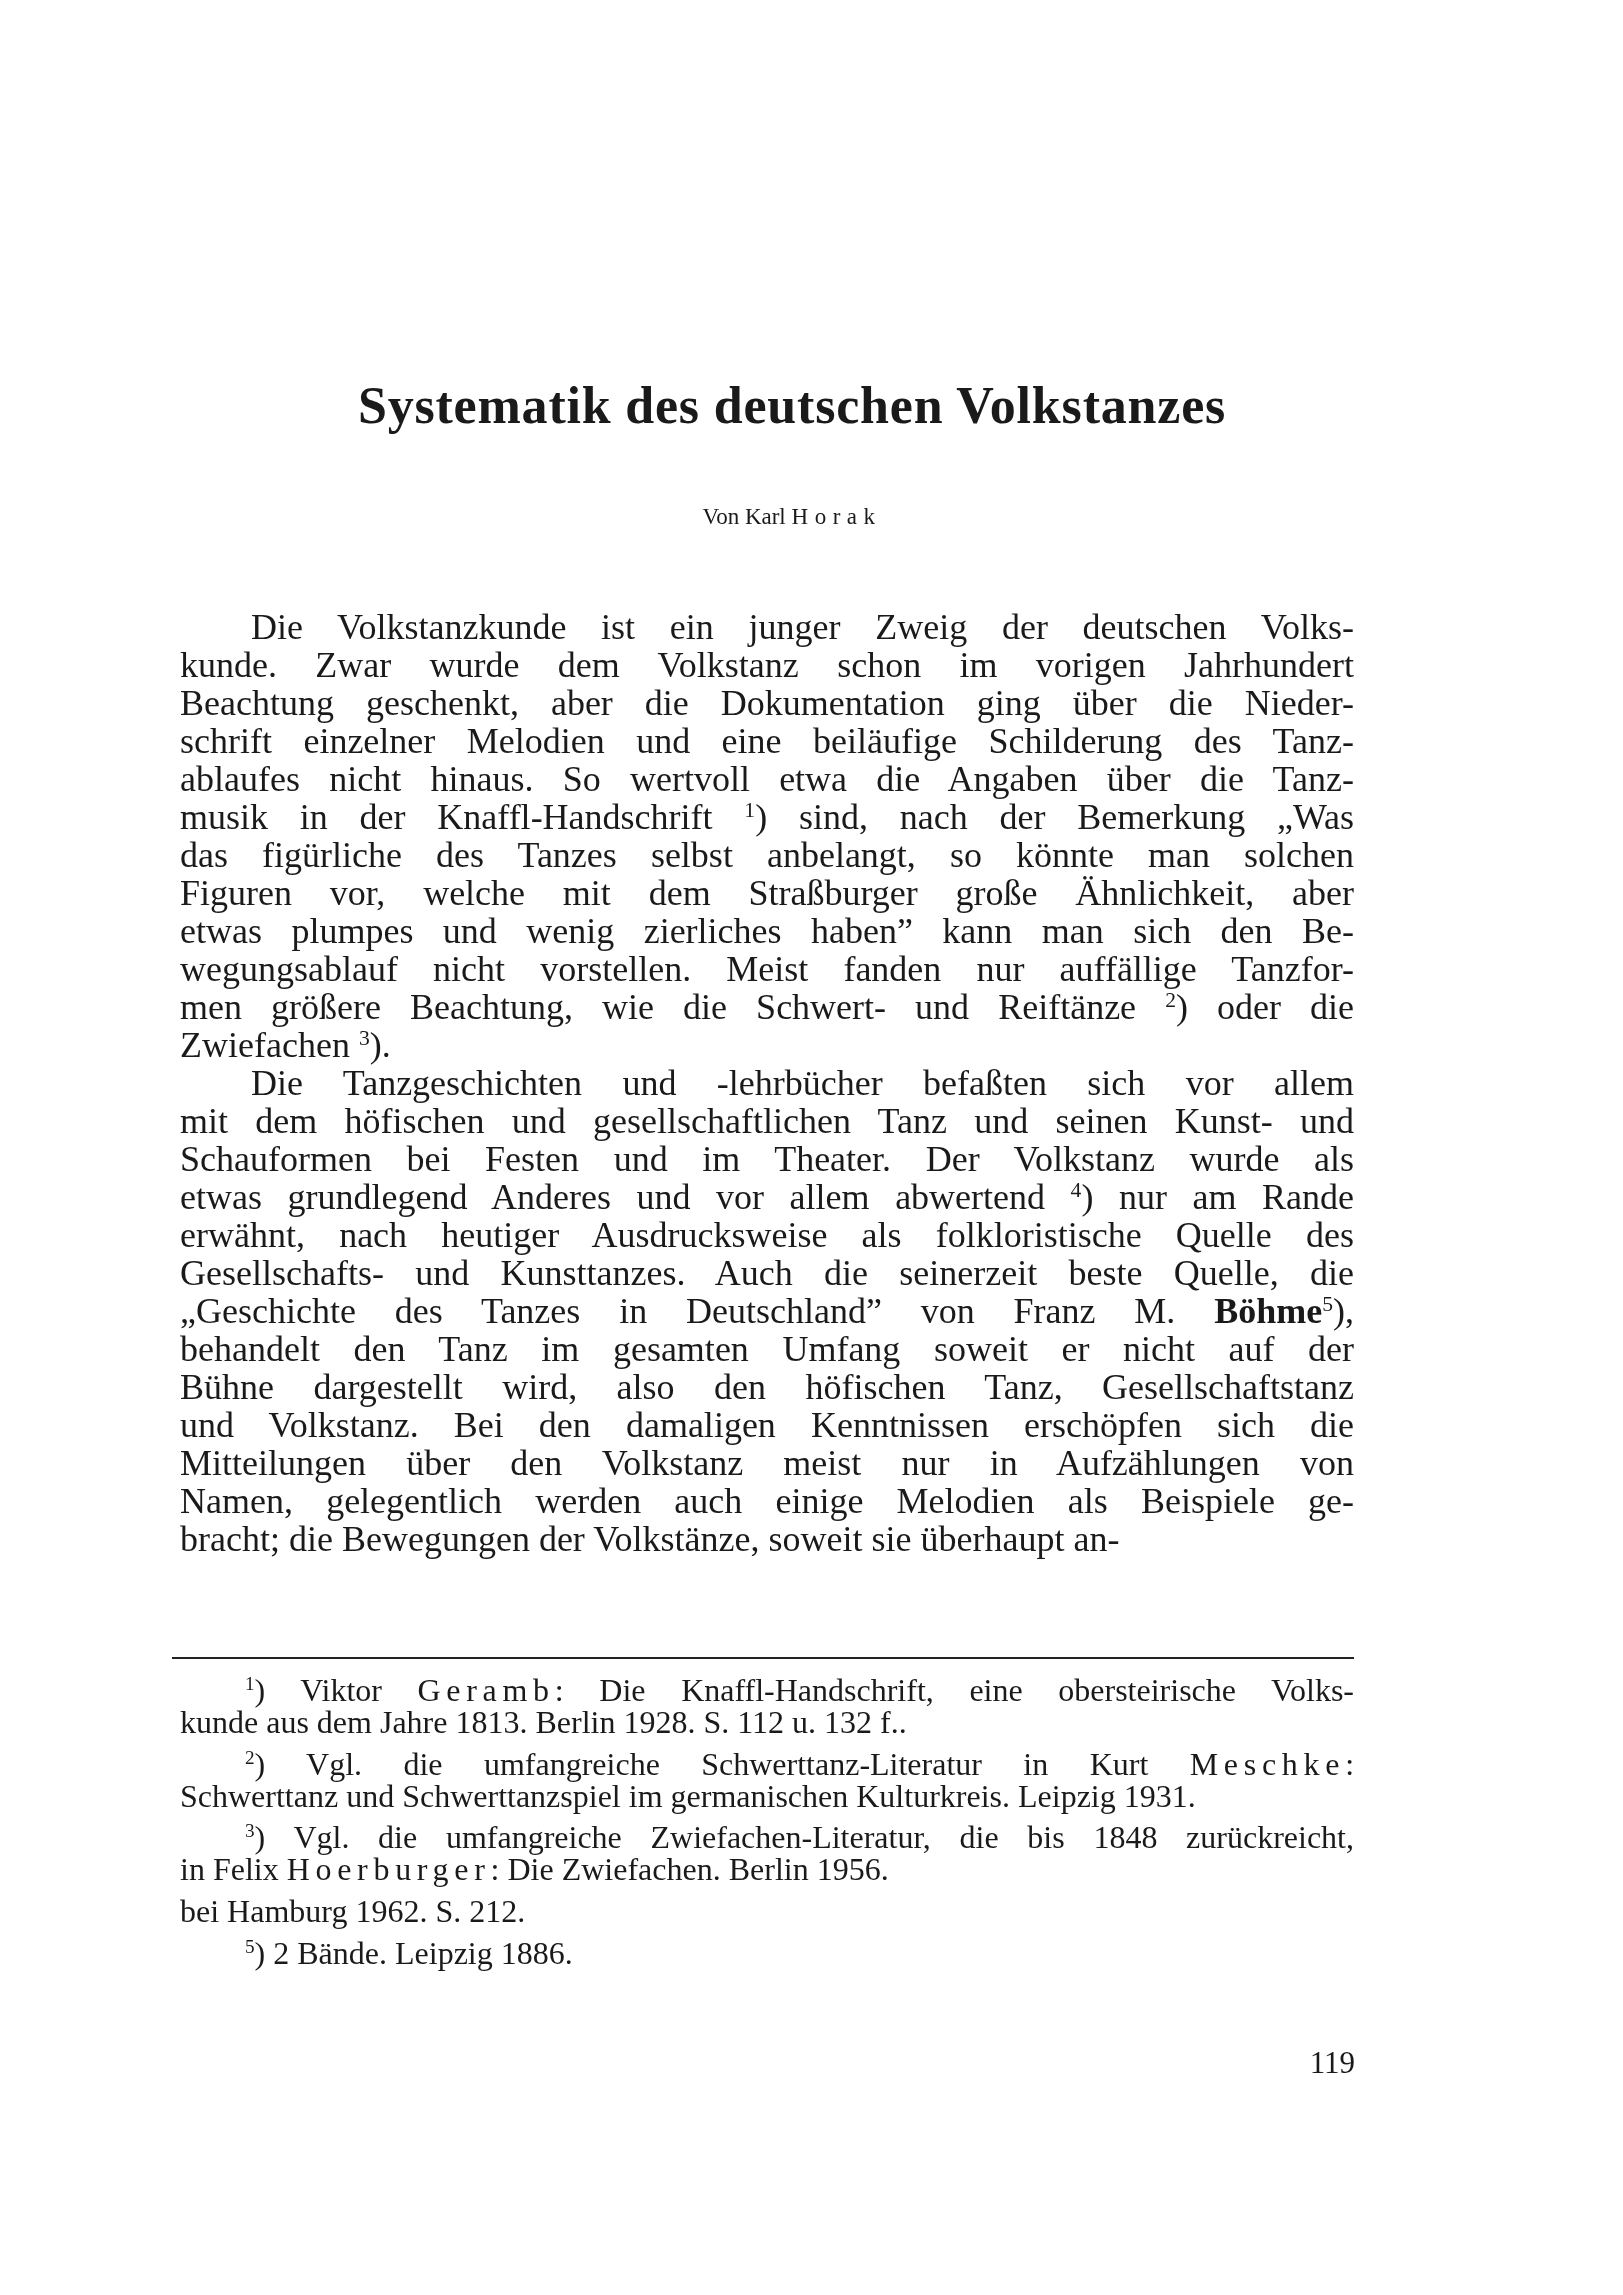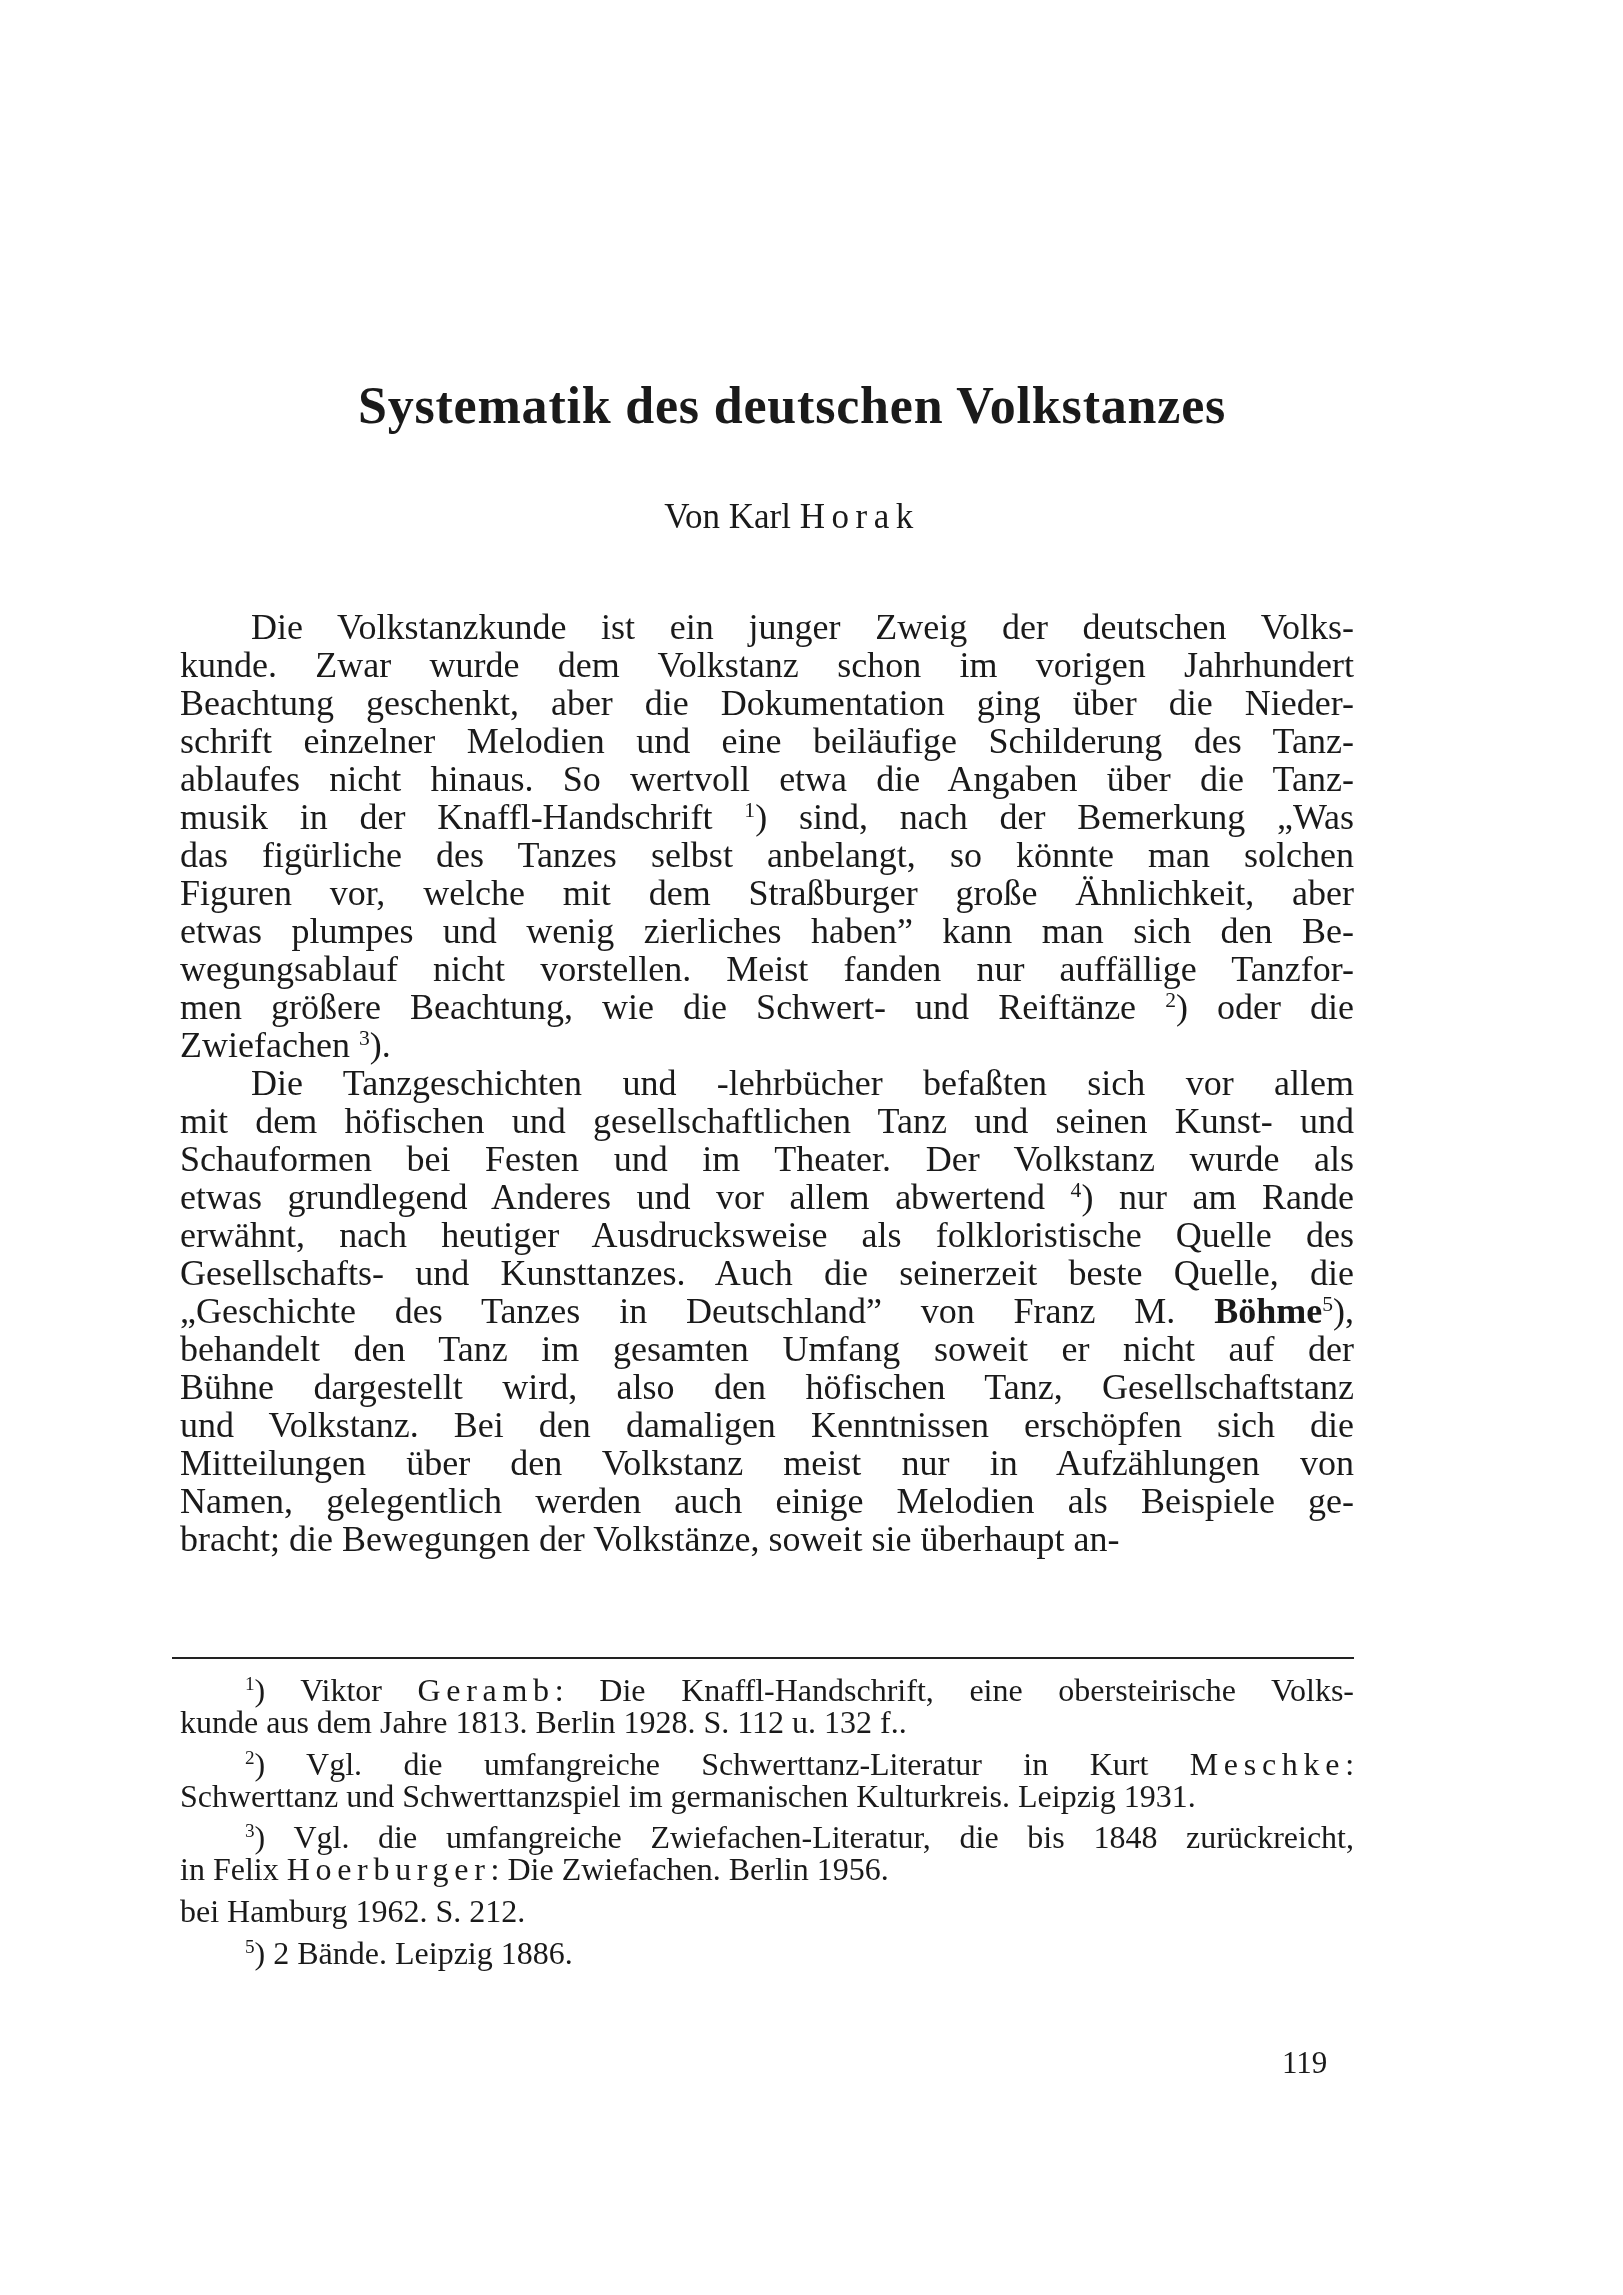--- a/index.html
+++ b/index.html
@@ -34,21 +34,21 @@
       letter-spacing: 0.8px;
       line-height: 65px;
       margin: 0;
     }
     .byline {
       position: absolute;
       left: 244px;
       width: 1096px;
       top: 499px;
       text-align: center;
-      font-size: 35px;
+      font-size: 23px;
       line-height: 36px;
     }
     .byline .spaced {
       letter-spacing: 6.5px;
     }
     .body-text {
       position: absolute;
       left: 180px;
       width: 1174px;
       top: 571px;
@@ -105,20 +105,21 @@
       padding-left: 65px;
     }
     .spaced {
       letter-spacing: 5.7px;
     }
     .page-number {
       position: absolute;
       left: 1282px;
       width: 73px;
       top: 2045px;
+      text-align: right;
       font-size: 31px;
       line-height: 36px;
     }
   </style>
 </head>
 <body>
 
 <div class="page">
 
   <h1 class="title">Systematik des deutschen Volkstanzes</h1>

